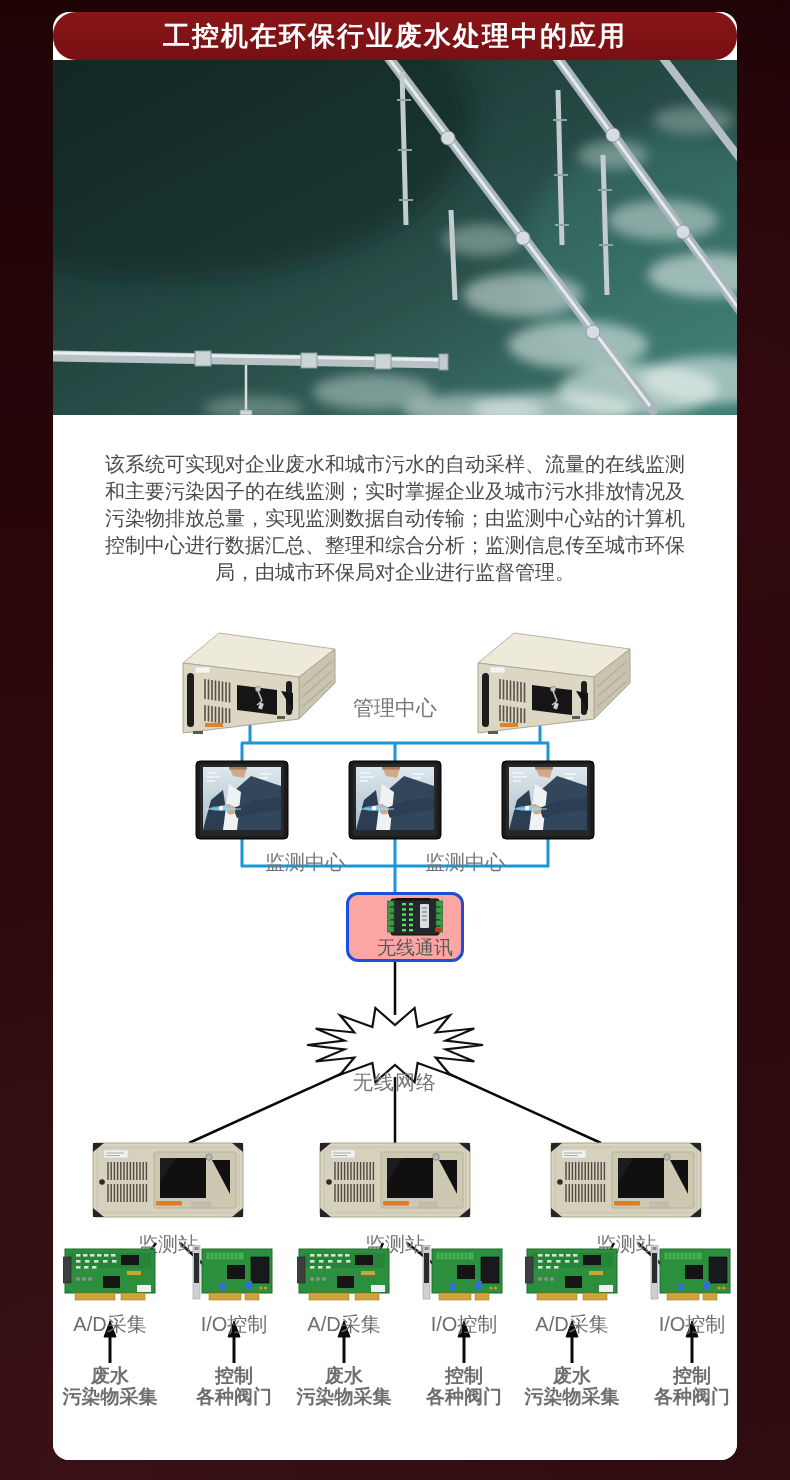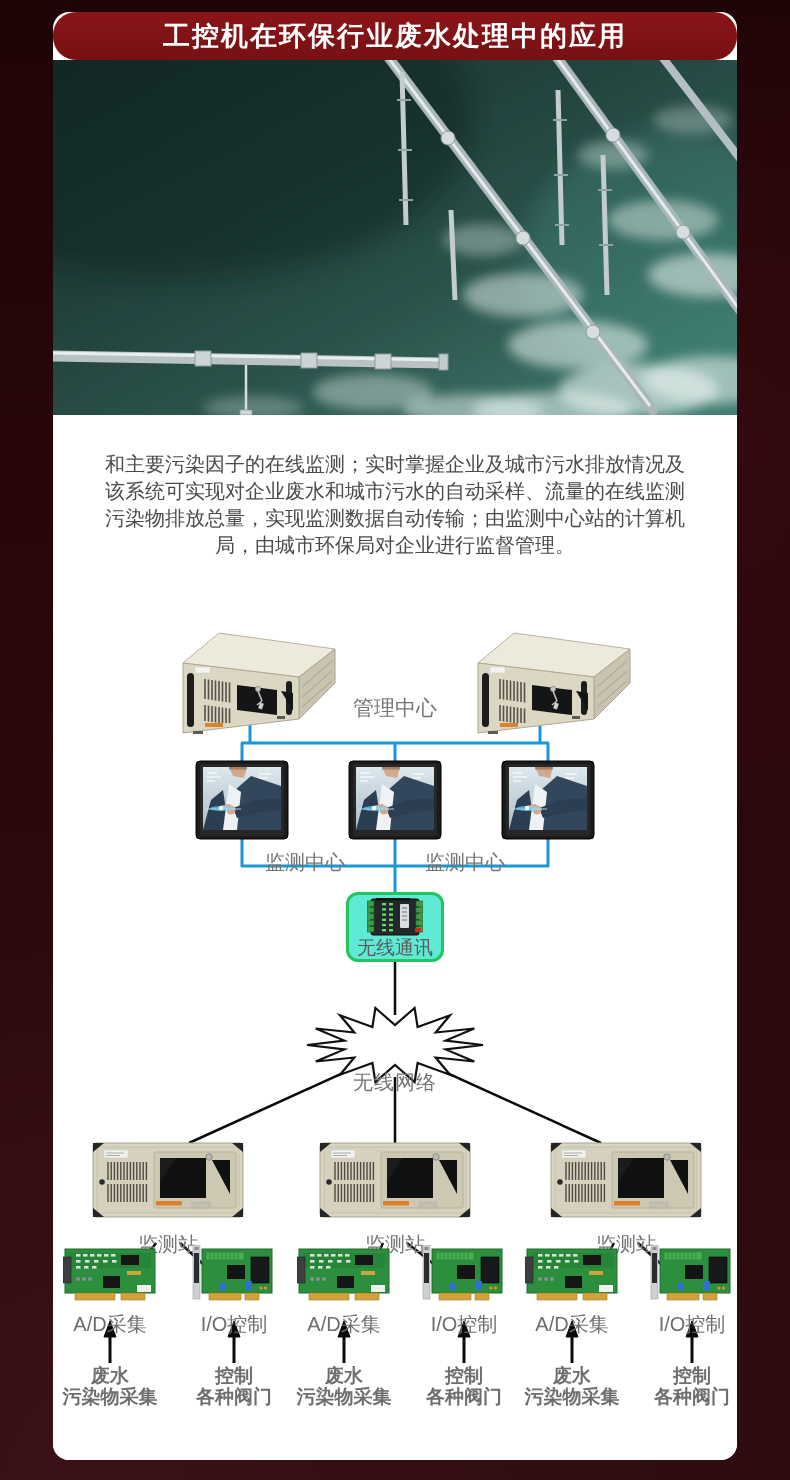--- a/index.html
+++ b/index.html
@@ -17,21 +17,21 @@
           background:linear-gradient(#8a1518,#771013);
           color:#ffffff;font-size:27px;font-weight:bold;
           text-align:center;line-height:48px;letter-spacing:2px;border-radius:23px;}
   .photo{position:absolute;left:0;top:48px;width:684px;height:355px;overflow:hidden;}
   .content{position:absolute;left:0;top:403px;width:684px;height:1045px;background:#fff;}
   .intro{position:absolute;left:30px;top:36px;width:624px;text-align:center;
          color:#4a4a4a;font-size:20px;line-height:27px;}
   .dlabel{position:absolute;text-align:center;color:#757575;font-size:20px;line-height:22px;margin-top:12px;}
   .target{position:absolute;text-align:center;color:#6e6e6e;font-size:19px;line-height:21px;font-weight:bold;}
   .dtu-box{position:absolute;left:293px;top:477px;width:92px;height:64px;
-           border:3px solid #22c55e;border-radius:12px;background:#5eead4;text-align:center;}
+           border:3px solid #1d4ed8;border-radius:12px;background:#fca5a5;text-align:center;padding-left:20px;}
   .dtu-box .lbl{color:#5a5a5a;font-size:19px;line-height:20px;}
   svg{display:block;}
   .connectors{position:absolute;left:0;top:0;pointer-events:none;}
 </style>
 </head>
 <body>
 
 <svg width="0" height="0" style="position:absolute" aria-hidden="true">
 <defs>
   <linearGradient id="waterGrad" x1="0" y1="0" x2="1" y2="1">
@@ -263,23 +263,24 @@
           <rect x="386" y="294" width="9" height="16" fill="#c2cbce" stroke="#8b9a9e"></rect>
           <line x1="193" y1="305" x2="193" y2="352" stroke="#d8dde0" stroke-width="2.5"></line>
           <rect x="187" y="350" width="12" height="5" fill="#cfd6d9" stroke="#8b9a9e" stroke-width=".8"></rect>
         </g>
       </svg>
     </div>
 
     <div class="content">
 
       <div class="intro">
+        <div>该系统可实现对企业废水和城市污水的自动采样、流量的在线监测</div>
         <div>和主要污染因子的在线监测；实时掌握企业及城市污水排放情况及</div>
-        <div>该系统可实现对企业废水和城市污水的自动采样、流量的在线监测</div>
         <div>污染物排放总量，实现监测数据自动传输；由监测中心站的计算机</div>
+        <div>控制中心进行数据汇总、整理和综合分析；监测信息传至城市环保</div>
         <div>局，由城市环保局对企业进行监督管理。</div>
       </div>
 
       <svg class="connectors" width="684" height="1045" viewBox="0 0 684 1045">
         <g stroke="#1b96d6" stroke-width="3" fill="none">
           <path d="M197,308 V329 M487,308 V329 M188,328 H496 M189,328 V347 M342,328 V347 M495,328 V347"></path>
           <path d="M189,422 V452 M342,422 V452 M495,422 V452 M188,451 H496 M342,451 V479"></path>
         </g>
         <g stroke="#0a0a0a" stroke-width="2.5" fill="none">
           <path d="M342,544 V600"></path>

